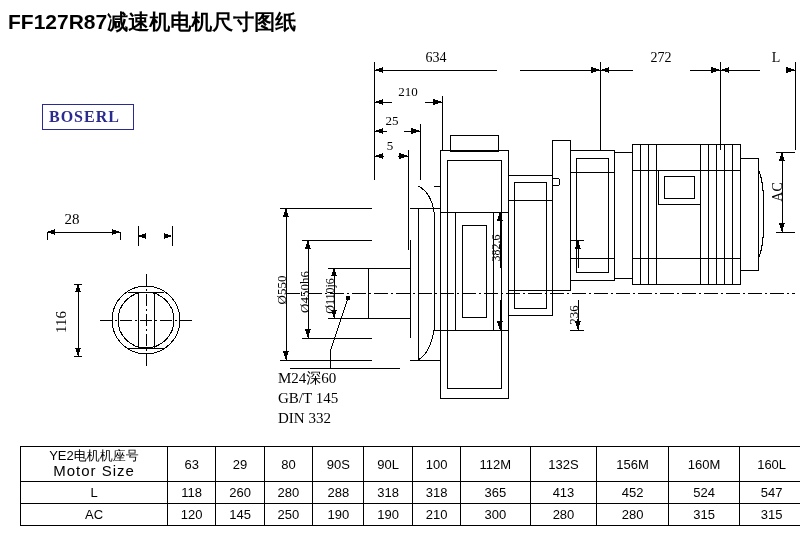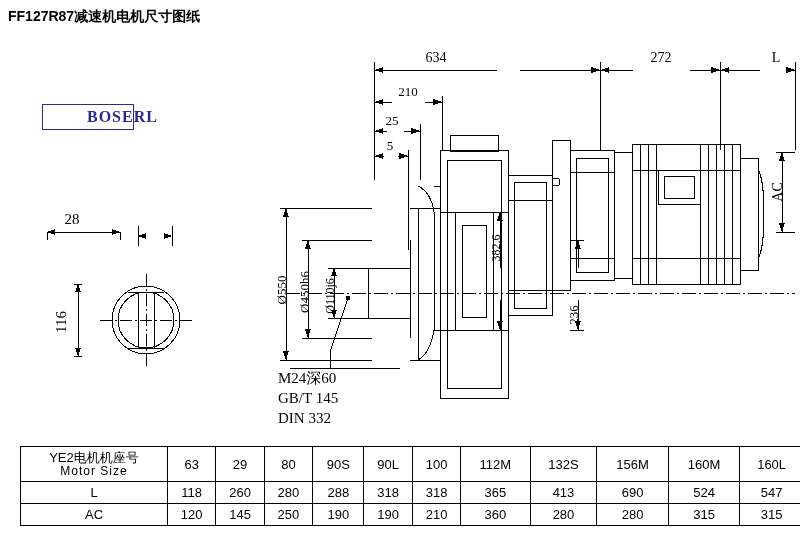--- a/index.html
+++ b/index.html
@@ -20,21 +20,21 @@
     left: 0; top: 0;
     width: 800px;
     height: 554px;
   }
   #title {
     position: absolute;
     left: 8px;
     top: 8px;
     font-family: "Liberation Sans", sans-serif;
     font-weight: bold;
-    font-size: 14px;
+    font-size: 21px;
     letter-spacing: 0px;
     white-space: nowrap;
   }
   #logo {
     position: absolute;
     left: 42px;
     top: 104px;
     width: 92px;
     height: 26px;
     border: 1px solid #2b2b8f;
@@ -42,21 +42,20 @@
   }
   #logo span {
     position: absolute;
     left: 6px;
     top: 3px;
     font-family: "Liberation Serif", serif;
     font-weight: bold;
     font-size: 16px;
     color: #2b2b8f;
     letter-spacing: 1px;
-    margin-left: 38px;
   }
   svg.layer {
     position: absolute;
     left: 0; top: 0;
     width: 800px;
     height: 554px;
   }
   
   #spec-table {
     position: absolute;
@@ -74,21 +73,21 @@
     padding: 0;
   }
   #spec-table td.rowhead {
     width: 146px;
     line-height: 1.05;
   }
   #spec-table td.rowhead .cn {
     font-size: 13px;
   }
   #spec-table td.rowhead .en {
-    font-size: 12px;
+    font-size: 15px;
     letter-spacing: 1px;
   }
   #spec-table tr.head td {
     height: 34px;
   }
 </style>
 </head>
 <body>
 
 <div id="page">
@@ -319,33 +318,33 @@
       <tr>
         <td class="rowhead">L</td>
         <td>118</td>
         <td>260</td>
         <td>280</td>
         <td>288</td>
         <td>318</td>
         <td>318</td>
         <td>365</td>
         <td>413</td>
-        <td>690</td>
+        <td>452</td>
         <td>524</td>
         <td>547</td>
       </tr>
       <tr>
         <td class="rowhead">AC</td>
         <td>120</td>
         <td>145</td>
         <td>250</td>
         <td>190</td>
         <td>190</td>
         <td>210</td>
-        <td>360</td>
+        <td>300</td>
         <td>280</td>
         <td>280</td>
         <td>315</td>
         <td>315</td>
       </tr>
     </tbody>
   </table>
 
 </div>
 

